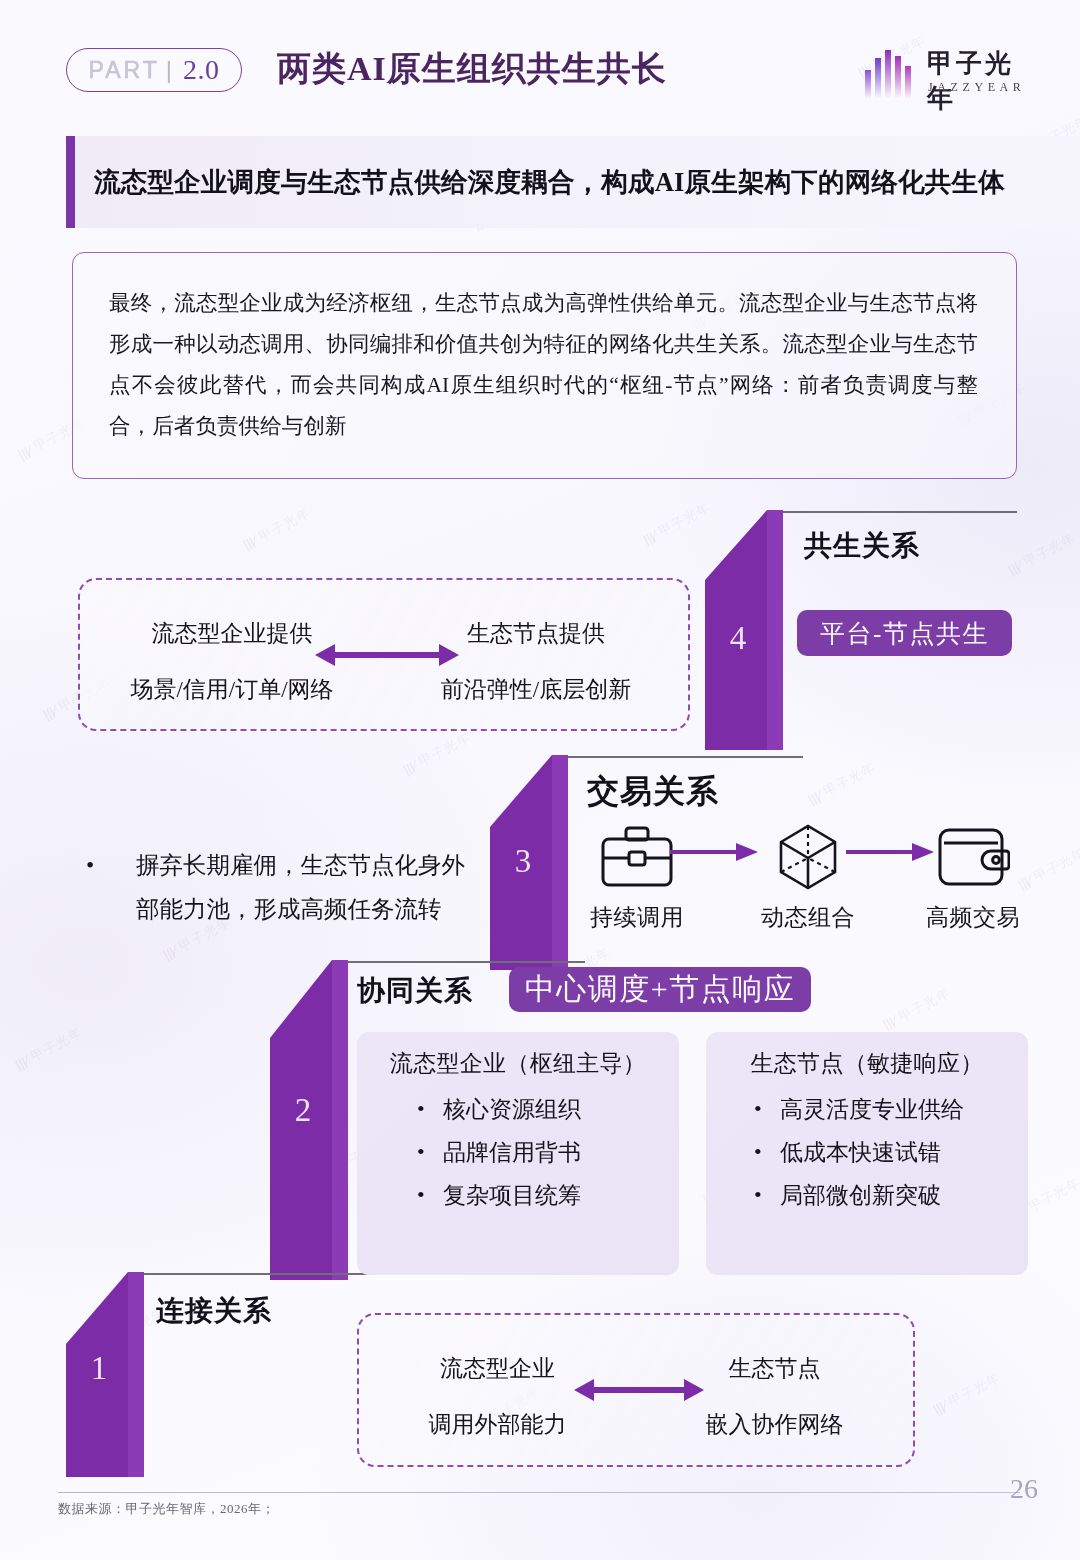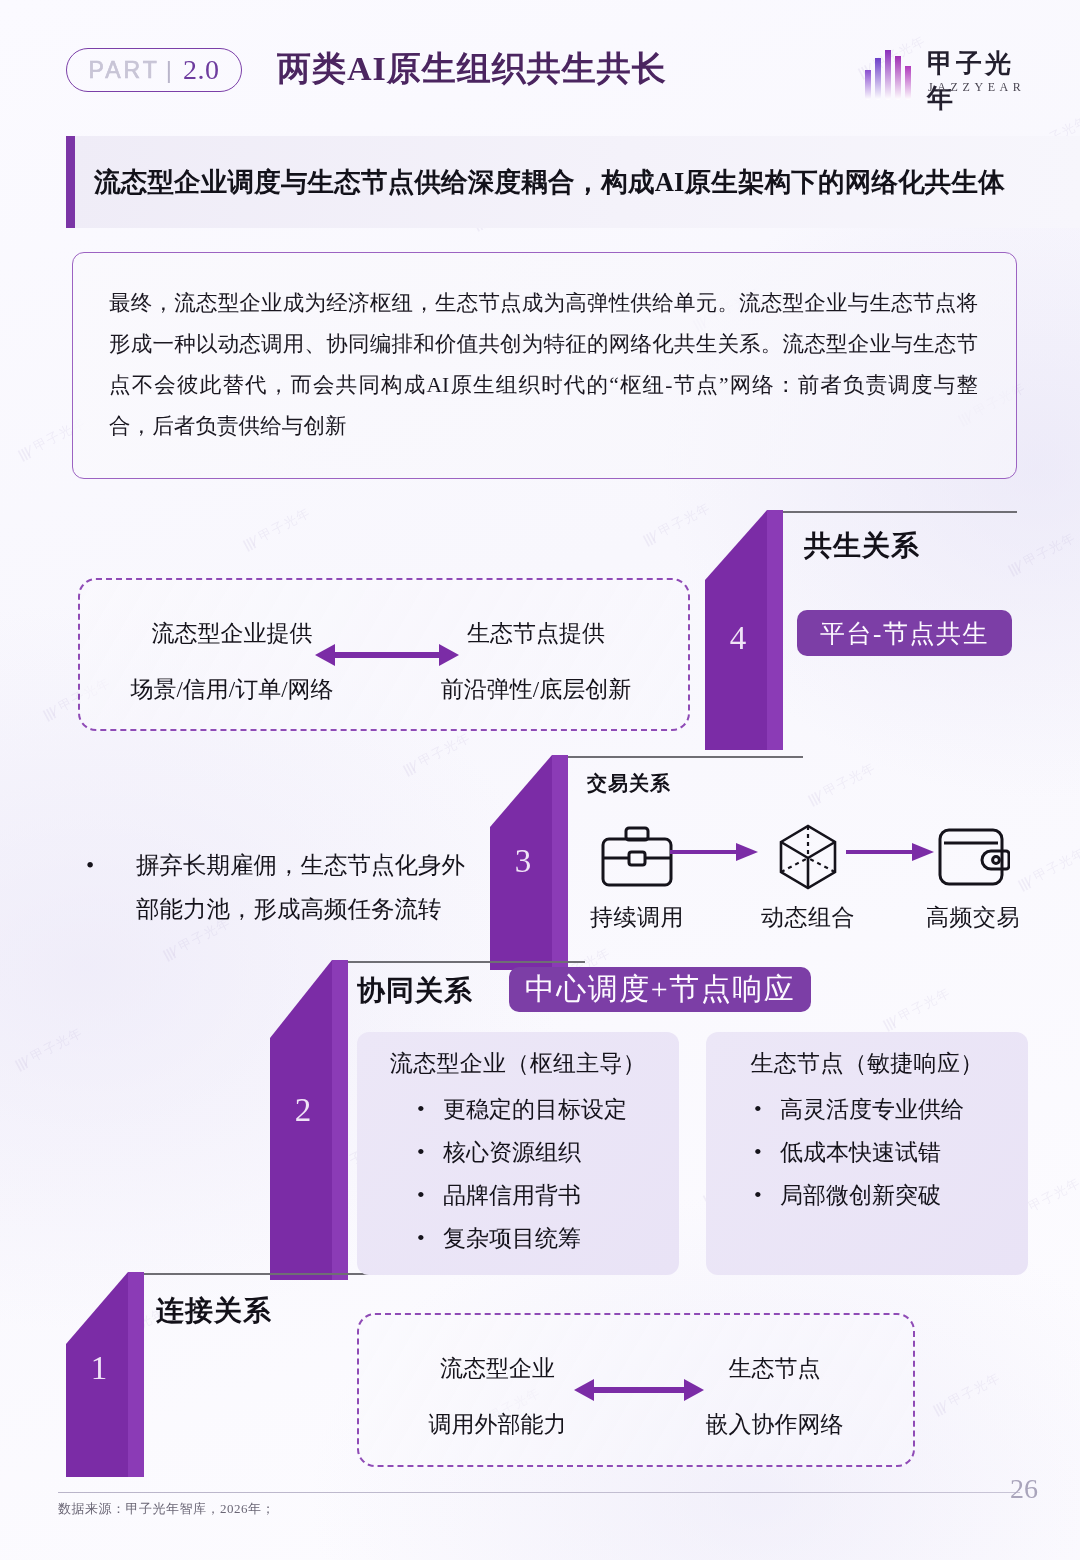--- a/index.html
+++ b/index.html
@@ -144,21 +144,21 @@
     background: linear-gradient(120deg, rgba(250,249,253,0.6), rgba(248,247,253,0.5));
   }
   #dash4 { left: 78px; top: 578px; width: 612px; height: 153px; }
   .half-l { position: absolute; left: 0; width: 50%; text-align: center; font-size: 23px; color: #15131b; font-family: "Liberation Serif", serif; }
   .half-r { position: absolute; right: 0; width: 50%; text-align: center; font-size: 23px; color: #15131b; font-family: "Liberation Serif", serif; }
   .dbl-arrow { position: absolute; }
 
   
   .s3-title {
     position: absolute; left: 587px; top: 770px;
-    font-size: 20px; font-weight: 700; color: #131119;
+    font-size: 32px; font-weight: 700; color: #131119;
     letter-spacing: 1px; font-family: "Liberation Serif", serif;
   }
   .flowitem { position: absolute; width: 140px; text-align: center; }
   .flowitem .ic { height: 78px; display: flex; align-items: center; justify-content: center; }
   .flowitem .lb { margin-top: 6px; font-size: 23px; color: #15131b; font-family: "Liberation Serif", serif; letter-spacing: 0.5px; }
 
   .bullet-left {
     position: absolute; left: 86px; top: 843px; width: 400px;
     font-size: 23.5px; line-height: 44px; color: #15131b;
     font-family: "Liberation Serif", serif;
@@ -394,21 +394,20 @@
     </div>
     <div class="lb">高频交易</div>
   </div>
 
   <div class="s2-title">协同关系</div>
   <div class="badge" id="badge2">中心调度+节点响应</div>
 
   <div class="panel" id="panel2a">
     <div class="panel-head">流态型企业（枢纽主导）</div>
     <ul>
-      <li>更稳定的目标设定</li>
       <li>核心资源组织</li>
       <li>品牌信用背书</li>
       <li>复杂项目统筹</li>
     </ul>
   </div>
 
   <div class="panel" id="panel2b">
     <div class="panel-head">生态节点（敏捷响应）</div>
     <ul>
       <li>高灵活度专业供给</li>

